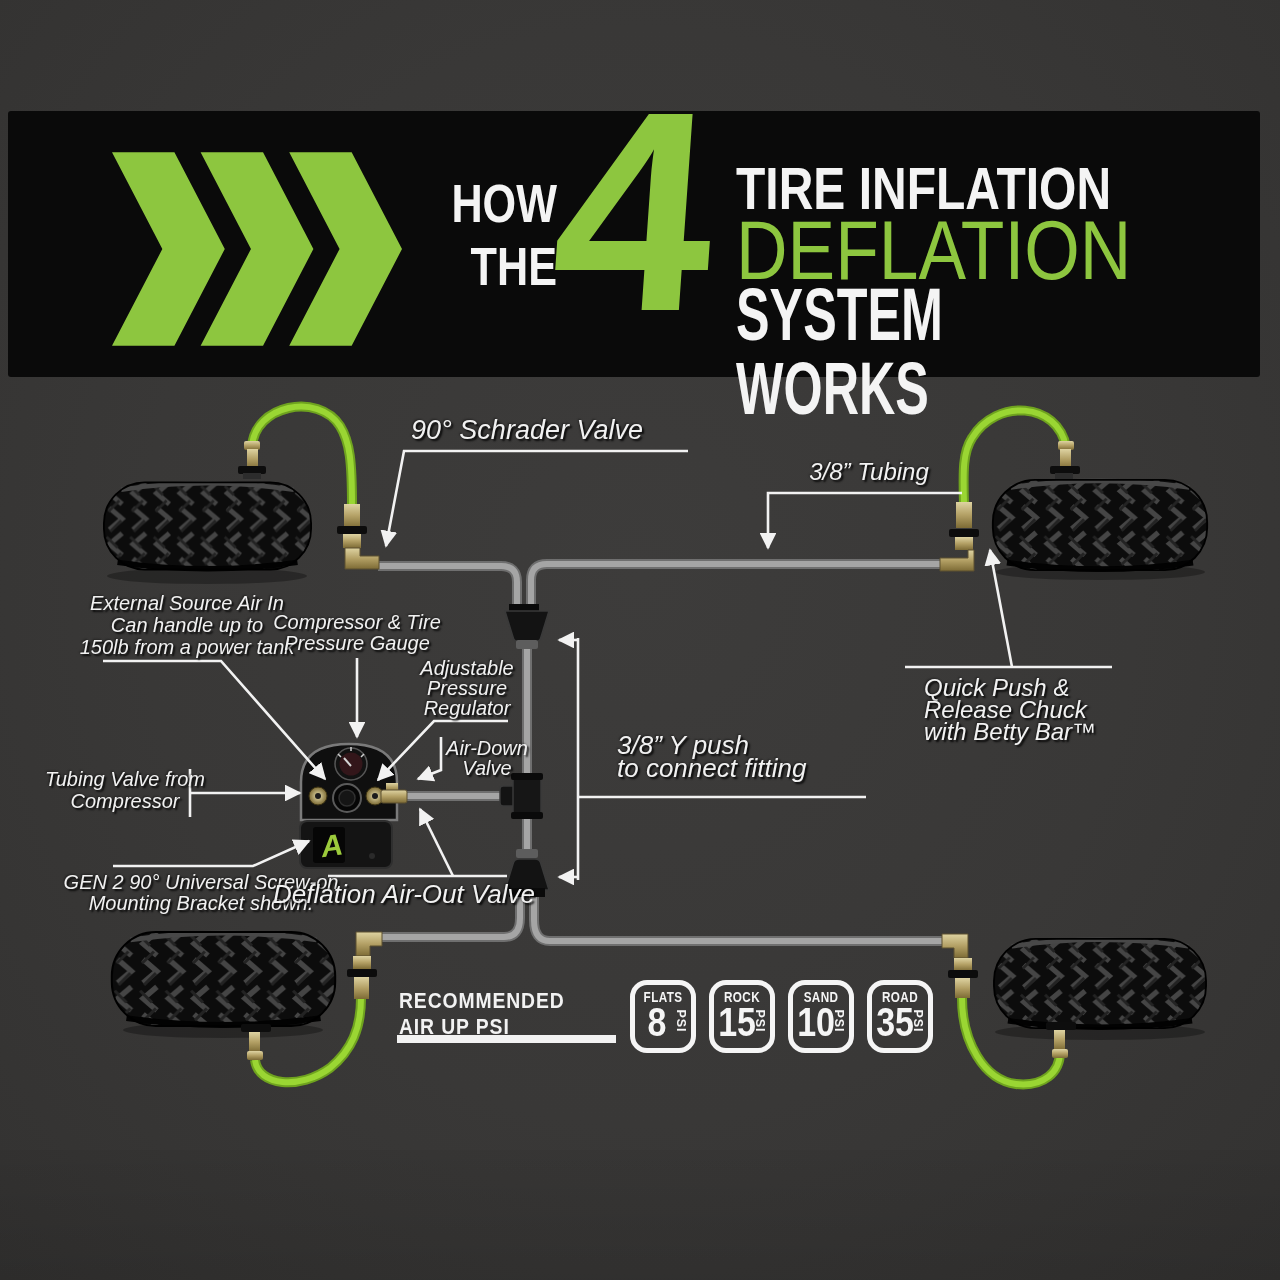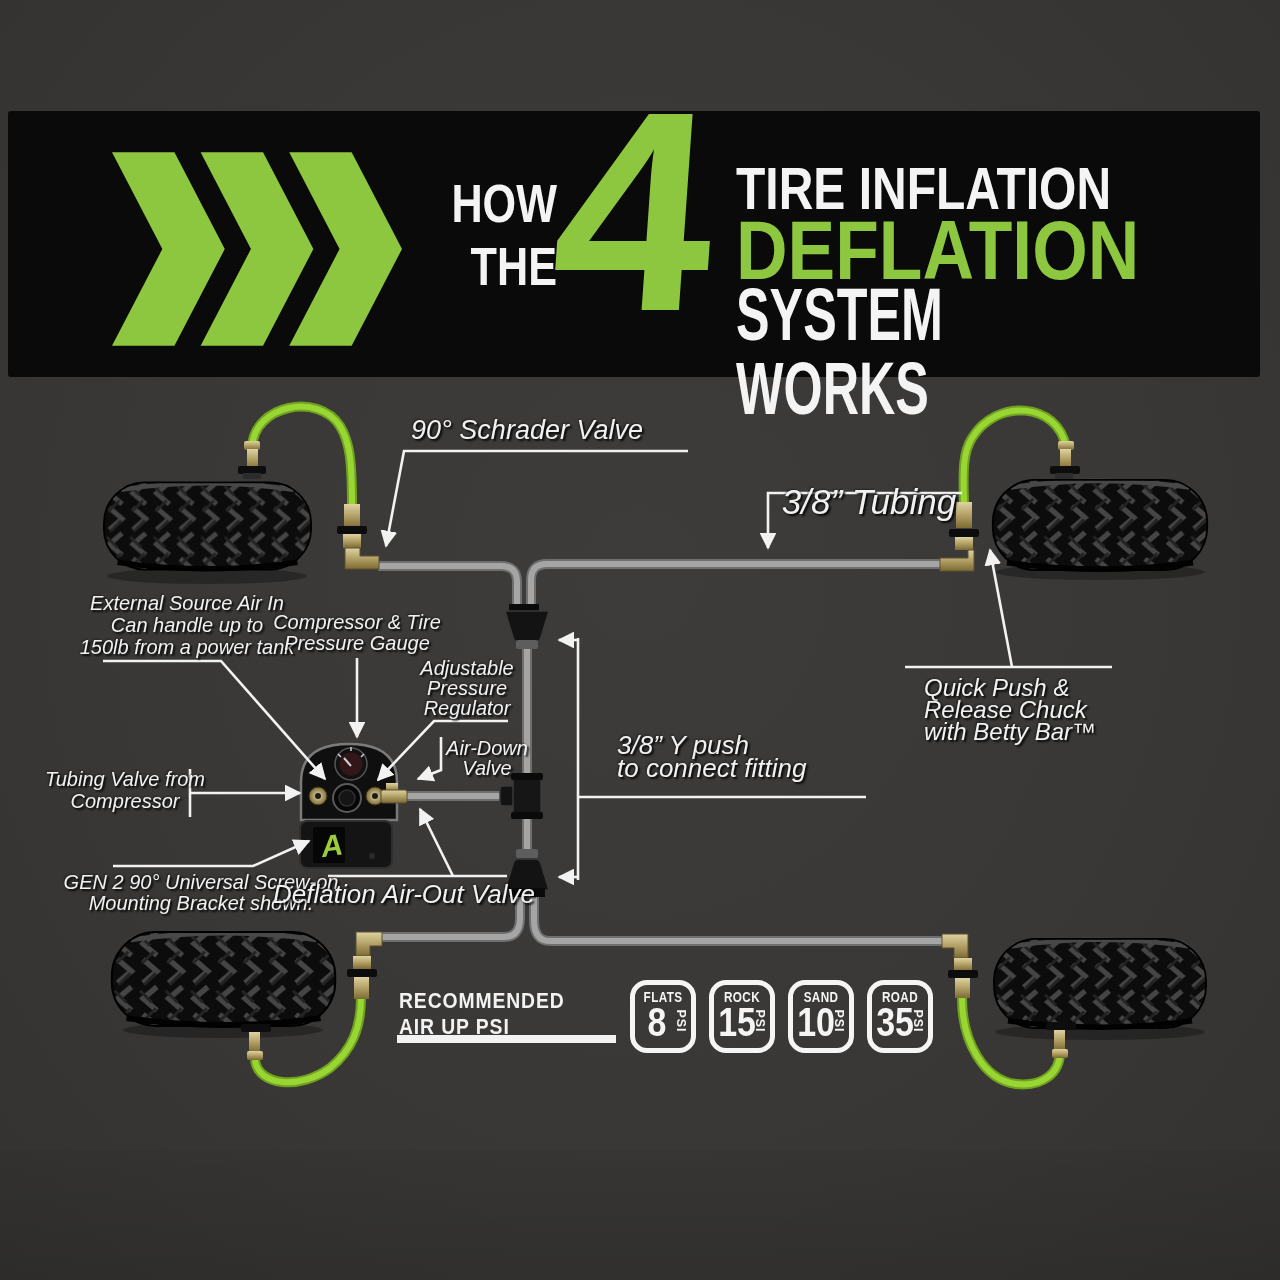--- a/index.html
+++ b/index.html
@@ -12,32 +12,32 @@
   
   .banner{left:8px;top:111px;width:1252px;height:266px;background:#0a0a0a;border-radius:3px;}
   .cond{display:inline-block;transform-origin:left top;}
   .howthe{left:417px;top:61px;width:132px;text-align:right;color:#f4f4f4;font-weight:bold;
           font-size:54px;line-height:63px;letter-spacing:0px;}
   .howthe .cond{transform-origin:right top;transform:scaleX(.8);}
   .big4{left:537px;top:-42px;font-size:285px;line-height:285px;font-weight:bold;
         color:#8dc63f;transform:skewX(-4deg);transform-origin:left bottom;}
   .t1{left:728px;top:48px;font-size:60px;line-height:1;font-weight:bold;color:#f4f4f4;}
   .t1 .cond{transform:scaleX(.8);}
-  .t2{left:728px;top:97px;font-size:84px;line-height:1;font-weight:bold;color:#8dc63f;}
+  .t2{left:728px;top:97px;font-size:84px;line-height:1;font-weight:normal;color:#8dc63f;}
   .t2 .cond{transform:scaleX(.85);}
   .t3{left:728px;top:167px;font-size:74px;line-height:1;font-weight:bold;color:#f4f4f4;}
   .t3 .cond{transform:scaleX(.68);}
   
   .lbl{position:absolute;color:#f1f1f1;font-weight:normal;font-style:italic;white-space:nowrap;
        text-align:center;transform:translateX(-50%);z-index:3;
        text-shadow:2px 2px 2px rgba(0,0,0,.85), -1px -1px 2px rgba(0,0,0,.4);}
   .lbl span{display:block;}
   .lbl-left{transform:none;text-align:left;}
   .schrader{left:527px;top:415px;font-size:27px;}
-  .tubing{left:869px;top:458px;font-size:35px;margin-top:24px;}
+  .tubing{left:869px;top:458px;font-size:24px;}
   .external{left:187px;top:592px;font-size:20px;line-height:22px;}
   .gaugelbl{left:357px;top:612px;font-size:20px;line-height:21px;}
   .regulator{left:467px;top:658px;font-size:20px;line-height:20px;}
   .airdown{left:487px;top:738px;font-size:20px;line-height:20px;}
   .inlet{left:125px;top:768px;font-size:20px;line-height:22px;}
   .gen2{left:201px;top:872px;font-size:20px;line-height:21px;}
   .deflation{left:404px;top:879px;font-size:26px;}
   .ypush{left:617px;top:734px;font-size:26px;line-height:23px;}
   .quick{left:924px;top:677px;font-size:24px;line-height:22px;}
   

